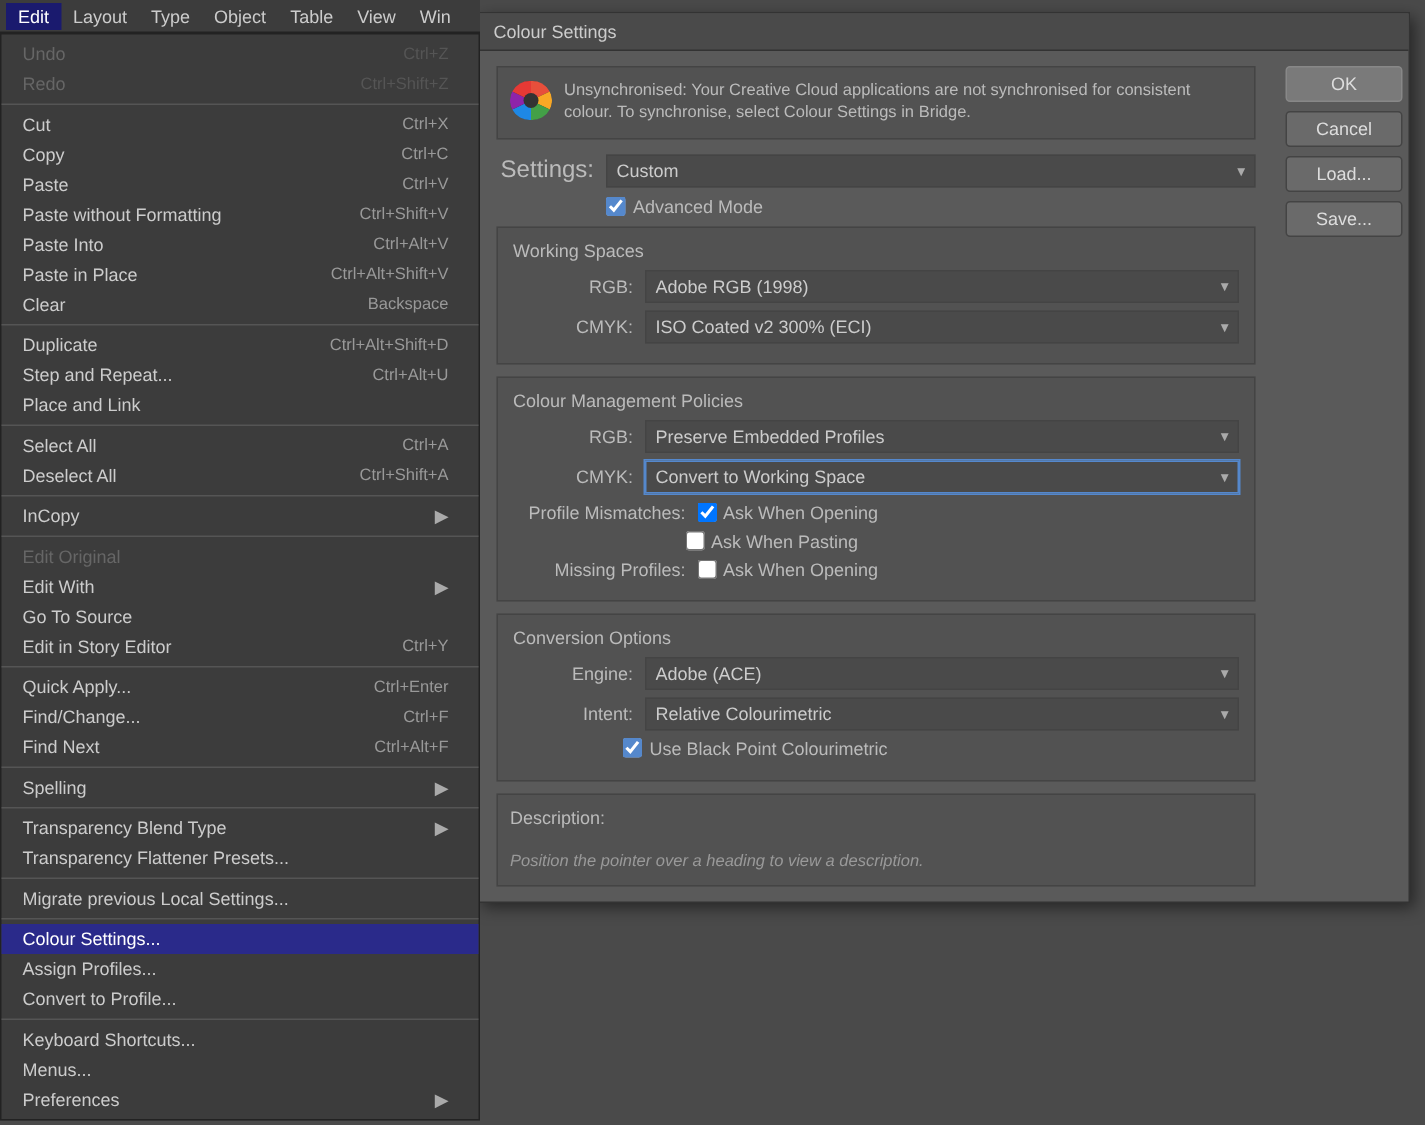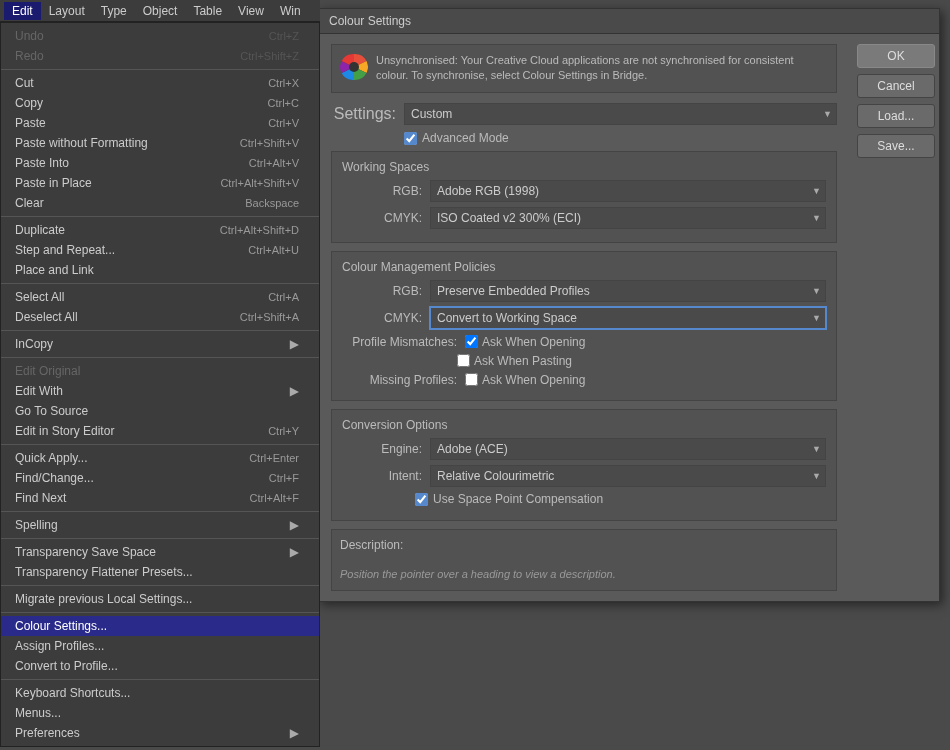--- a/index.html
+++ b/index.html
@@ -188,21 +188,21 @@
       cursor: pointer;
     }
     .select-wrapper.highlighted select {
       border: 1px solid #5588cc;
       outline: 1px solid #5588cc;
     }
 
     
     .checkbox-row {
       display: flex;
-      align-items: flex-end;
+      align-items: flex-start;
       margin-left: 73px;
       margin-bottom: 6px;
       gap: 5px;
     }
     .checkbox-row input[type="checkbox"] {
       accent-color: #5588cc;
       cursor: pointer;
     }
     .checkbox-row label {
       color: #bbb;
@@ -378,21 +378,21 @@
     <span>Find Next</span>
     <span class="shortcut">Ctrl+Alt+F</span>
   </div>
   <div class="menu-separator"></div>
   <div class="menu-item">
     <span>Spelling</span>
     <span class="arrow">▶</span>
   </div>
   <div class="menu-separator"></div>
   <div class="menu-item">
-    <span>Transparency Save Space</span>
+    <span>Transparency Blend Type</span>
     <span class="arrow">▶</span>
   </div>
   <div class="menu-item">
     <span>Transparency Flattener Presets...</span>
   </div>
   <div class="menu-separator"></div>
   <div class="menu-item">
     <span>Migrate previous Local Settings...</span>
   </div>
   <div class="menu-separator"></div>
@@ -538,21 +538,21 @@
             <select>
               <option>Relative Colourimetric</option>
               <option>Perceptual</option>
               <option>Saturation</option>
               <option>Absolute Colourimetric</option>
             </select>
           </div>
         </div>
         <div class="checkbox-row">
           <input type="checkbox" id="black-point" checked="" style="">
-          <label for="black-point">Use Space Point Compensation</label>
+          <label for="black-point">Use Black Point Colourimetric</label>
         </div>
       </div>
 
       <div class="description-box">
         <div class="description-title">Description:</div>
         <div class="description-text">Position the pointer over a heading to view a description.</div>
       </div>
 
     </div>
 

